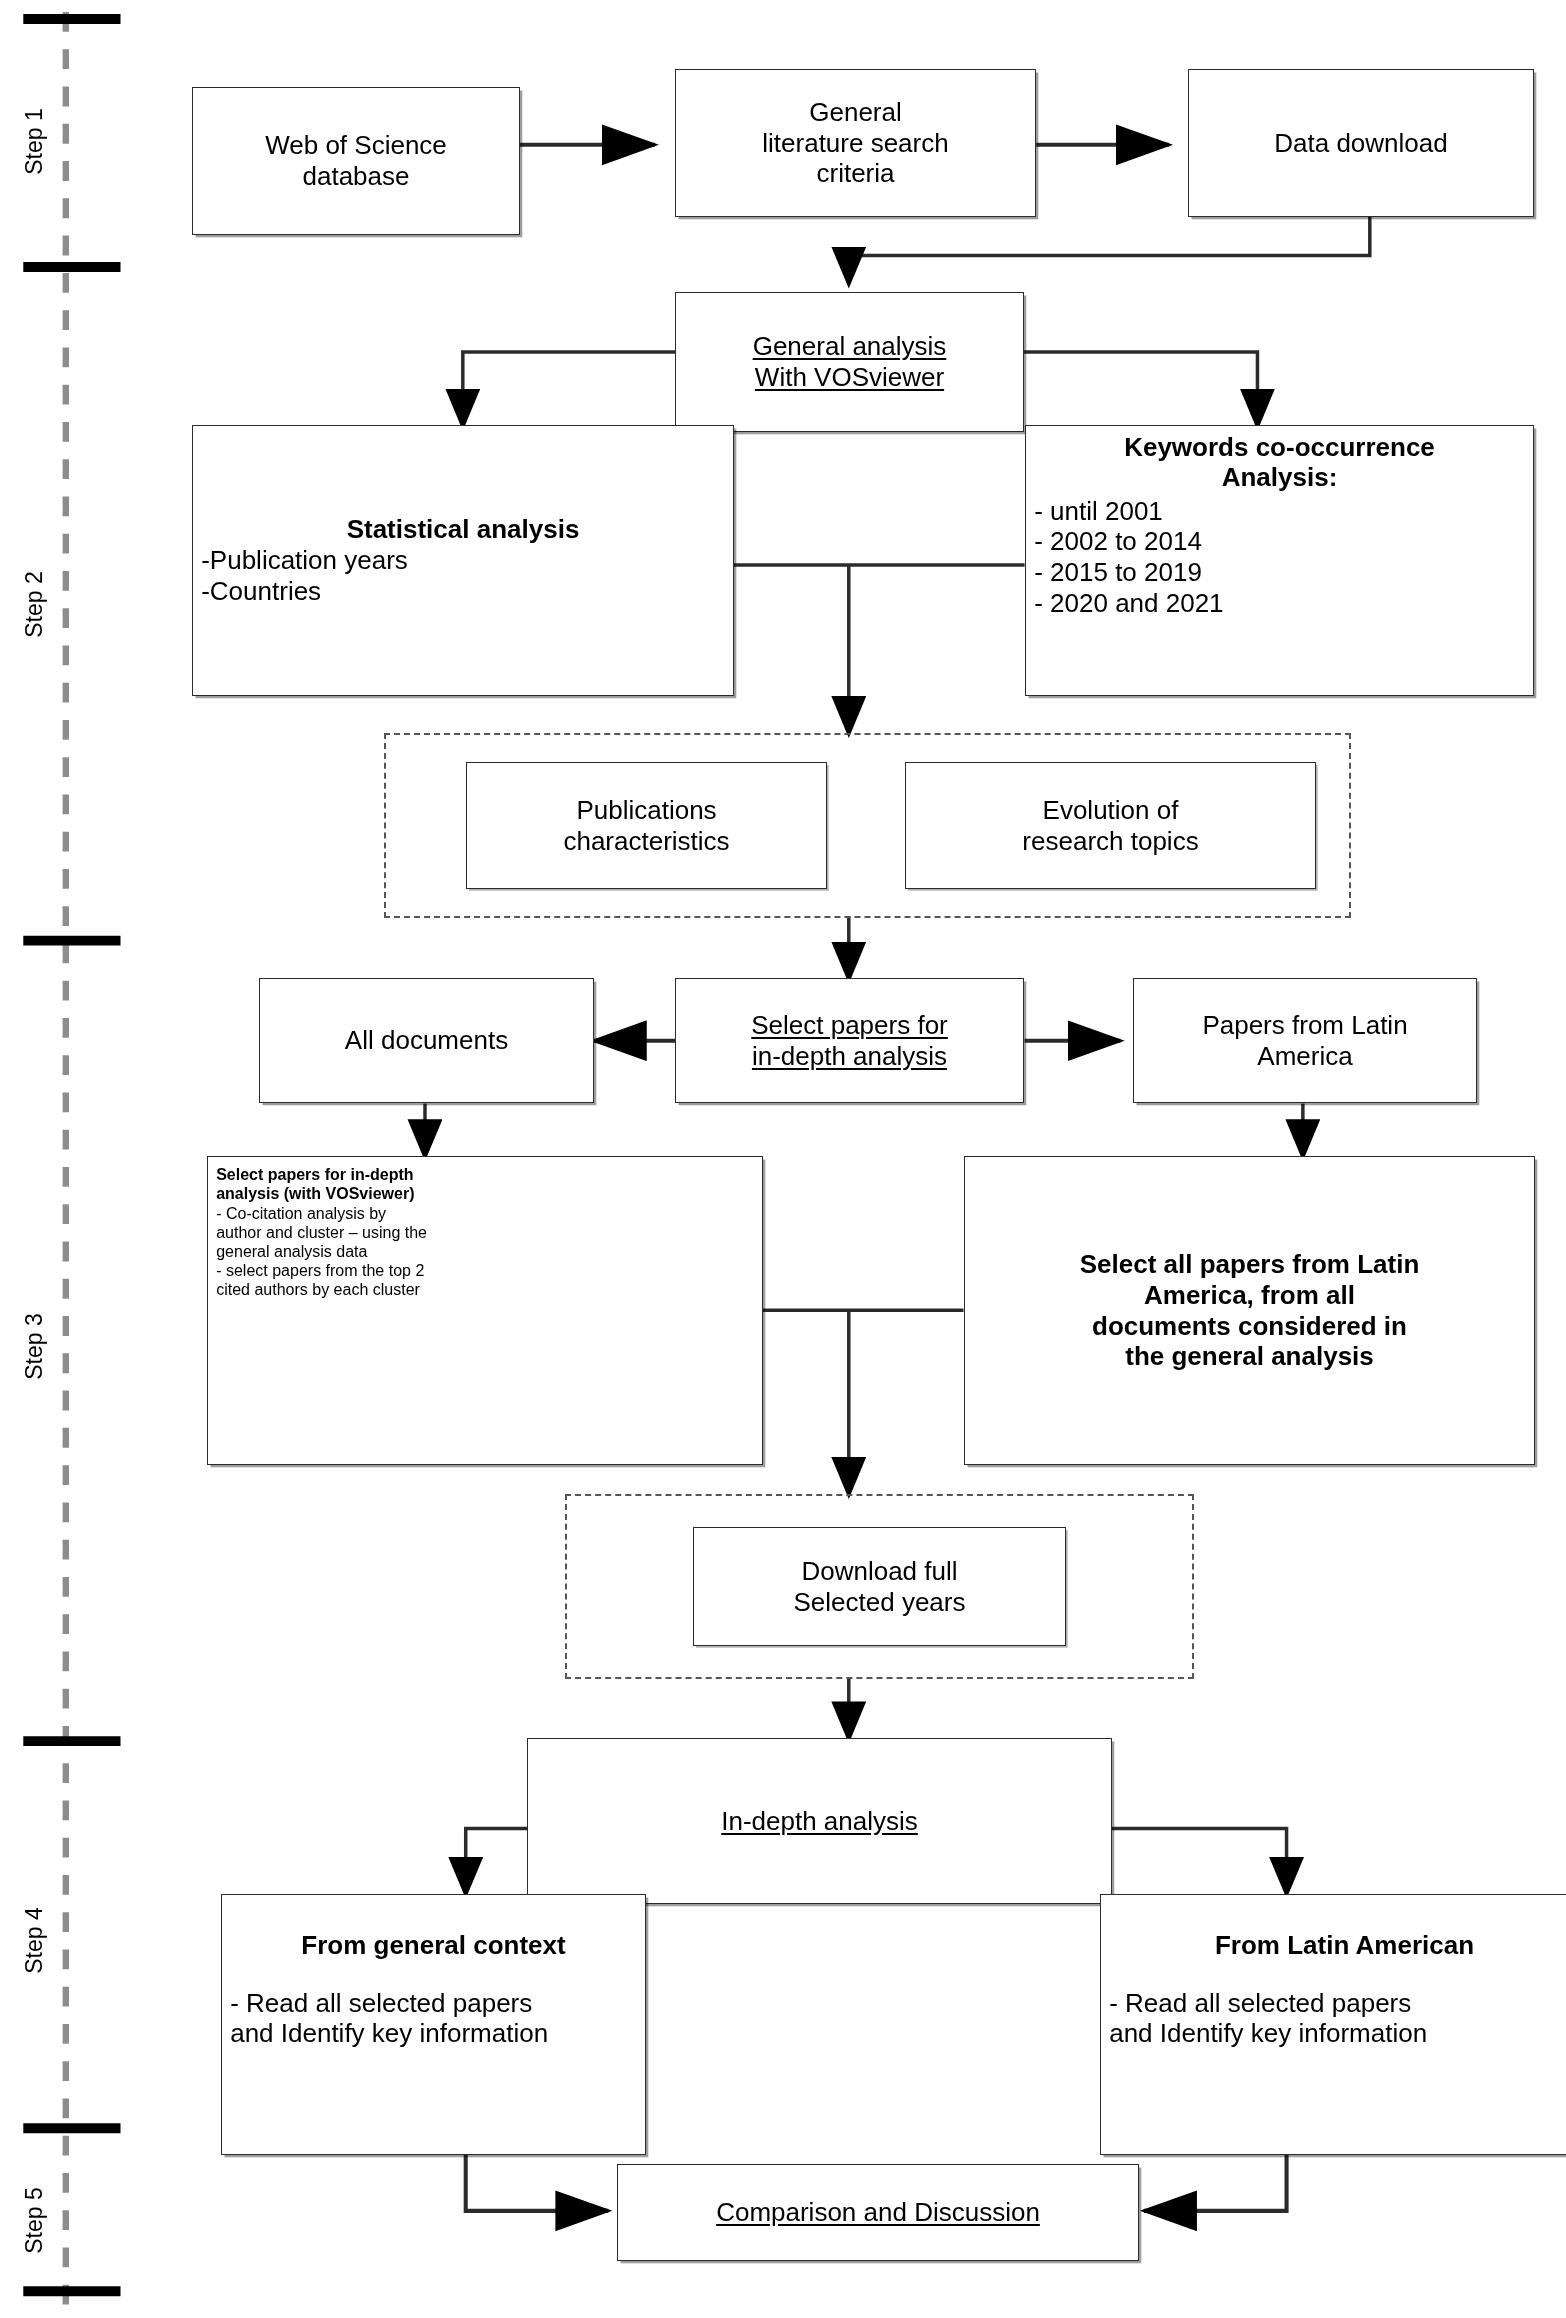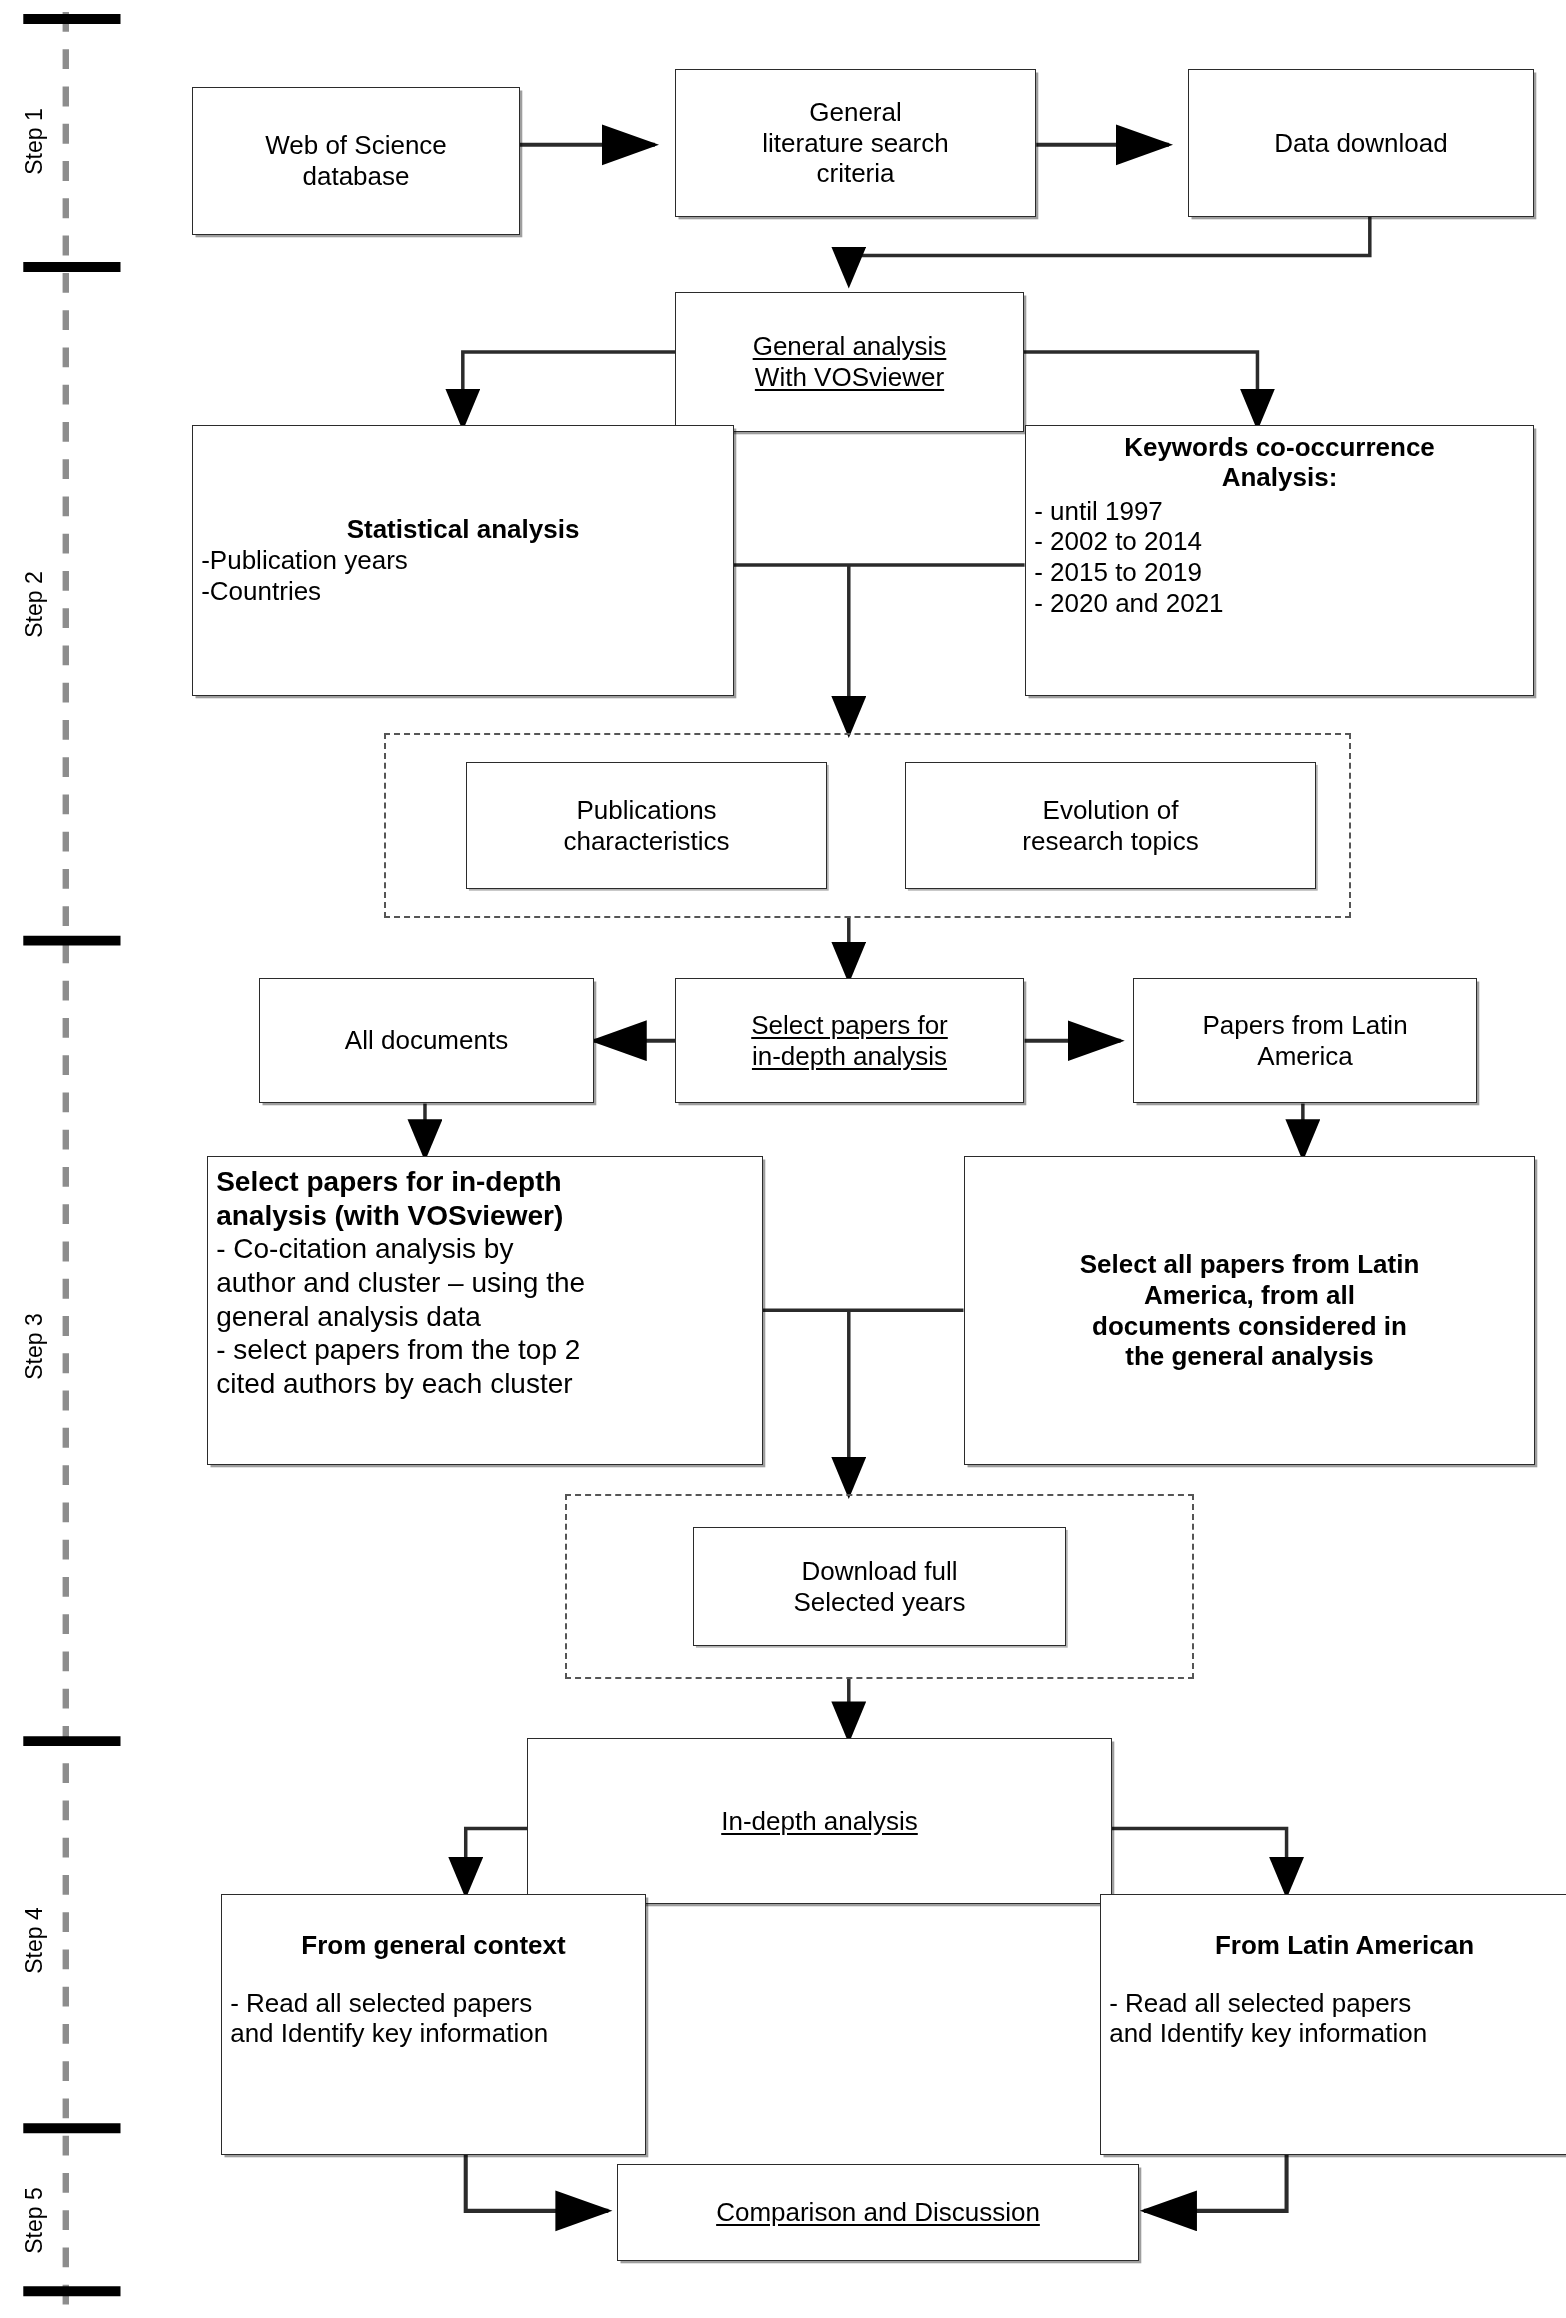--- a/index.html
+++ b/index.html
@@ -39,21 +39,21 @@
   .ctr { text-align: center; }
   .lft { text-align: left; }
   .t {
     font-size: 26px;
     line-height: 1.18;
     padding: 0 8.2px;
     white-space: pre-line;
   }
   .t.b { font-weight: bold; }
   .t.u { text-decoration: underline; text-underline-offset: 2.9px; }
-  .t.small { font-size: 28px; line-height: 1.20; }
+  .t.small { font-size: 16px; line-height: 1.20; }
   .t.tight { line-height: 1.14; }
   .group-dashed {
     position: absolute;
     box-sizing: border-box;
     border: 2.3px dashed #555555;
     background: transparent;
   }
   .step-label {
     position: absolute;
     font-size: 23px;
@@ -179,21 +179,21 @@
 
   <div class="node" style="left:192px; top:425px; width:542px; height:271px; justify-content:center;">
     <div class="t b ctr">Statistical analysis</div>
     <div class="t lft">-Publication years
 -Countries</div>
   </div>
 
   <div class="node" style="left:1025px; top:425px; width:509px; height:271px; justify-content:flex-start; padding-top:7px;">
     <div class="t b ctr tight">Keywords co-occurrence
 Analysis:</div>
-    <div class="t lft" style="margin-top:3.5px;">- until 1997
+    <div class="t lft" style="margin-top:3.5px;">- until 2001
 - 2002 to 2014
 - 2015 to 2019
 - 2020 and 2021</div>
   </div>
 
   <div class="node ctr plain" style="left:466px; top:762px; width:361px; height:127px;">
     <div class="t">Publications
 characteristics</div>
   </div>
 

